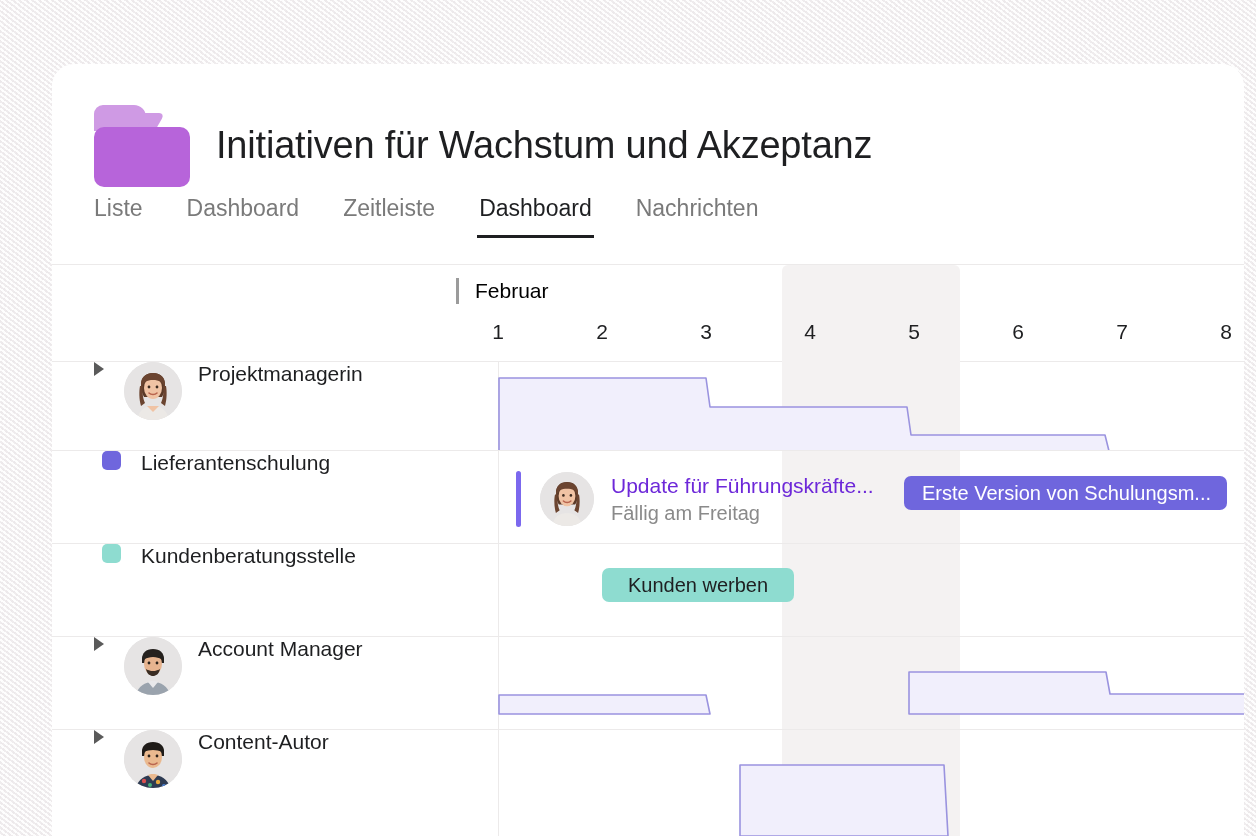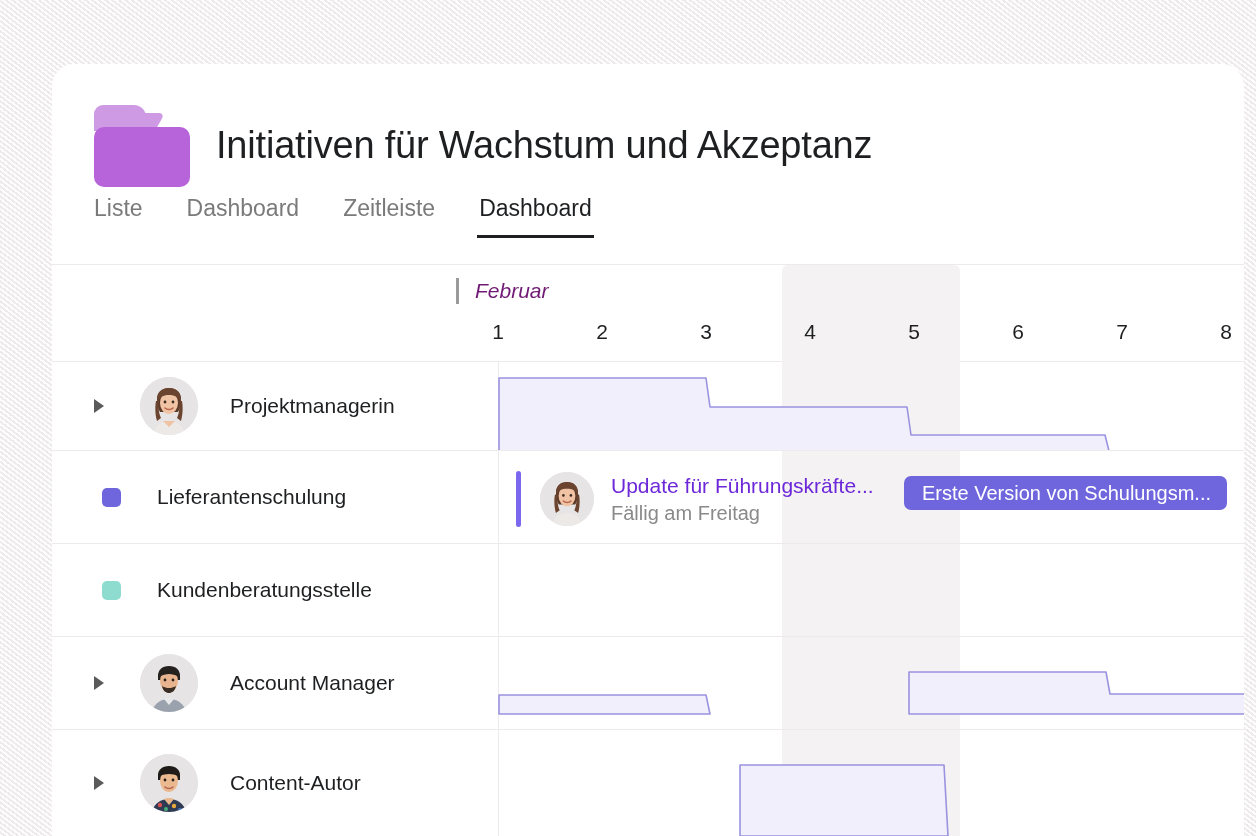--- a/index.html
+++ b/index.html
@@ -110,21 +110,21 @@
   }
   .tl-month {
     position: absolute;
     left: 404px; top: 13px;
     display: flex; align-items: center; gap: 16px;
   }
   .tl-month .bar {
     width: 3px; height: 26px; background: #9b9b9b;
   }
   .tl-month .label {
-    font-size: 21px; color: #701a75; font-style: italic;
+    font-size: 21px; color: #000000;
   }
   .weekend-shade {
     position: absolute;
     left: 730px; top: 0;
     width: 178px; height: 97px;
     background: #f4f2f2;
     border-top-left-radius: 6px;
     border-top-right-radius: 6px;
   }
   .tl-days {
@@ -161,22 +161,22 @@
 
   .row {
     position: absolute;
     left: 0; right: 0;
     border-bottom: 1px solid #eceaea;
     z-index: 2;
   }
   .row-label {
     position: absolute;
     left: 42px; top: 0; bottom: 0;
-    display: flex; align-items: center;
-    gap: 16px;
+    display: flex; align-items: flex-start;
+    gap: 0;
   }
   .caret {
     width: 0; height: 0;
     border-left: 10px solid #5a5a5a;
     border-top: 7px solid transparent;
     border-bottom: 7px solid transparent;
     margin-right: 20px;
     cursor: pointer;
     flex: 0 0 auto;
   }
@@ -268,20 +268,21 @@
       <div class="body"></div>
     </div>
     <div class="proj-title">Initiativen für Wachstum und Akzeptanz</div>
   </div>
 
   <div class="tabs">
     <div class="tab-item">Liste</div>
     <div class="tab-item">Dashboard</div>
     <div class="tab-item">Zeitleiste</div>
     <div class="tab-item active">Dashboard</div>
+    <div class="tab-item">Nachrichten</div>
   </div>
 
   <div class="tl-head">
     <div class="weekend-shade"></div>
     <div class="tl-month">
       <div class="bar"></div>
       <div class="label">Februar</div>
     </div>
     <div class="tl-days">
       <div class="tl-day">1</div>
@@ -357,20 +358,21 @@
       </div>
 
       <div class="pill purple" style="left:852px; top:25px; width:323px;">Erste Version von Schulungsm...</div>
     </div>
 
     <div class="row" style="top:182px; height:93px">
       <div class="row-label">
         <div class="swatch" style="background:#8edcd0"></div>
         <div class="row-name">Kundenberatungsstelle</div>
       </div>
+      <div class="pill teal" style="left:550px; top:24px; width:192px; justify-content:center;">Kunden werben</div>
     </div>
 
     <div class="row" style="top:275px; height:93px">
       <div class="row-label">
         <div class="caret"></div>
         <div class="avatar">
           <svg viewBox="0 0 58 58" xmlns="http://www.w3.org/2000/svg">
             <circle cx="29" cy="29" r="29" fill="#e6e4e4"></circle>
             <path d="M29 12c-7 0-11 4-11 10v4h22v-4c0-6-4-10-11-10z" fill="#25211e"></path>
             <ellipse cx="29" cy="27" rx="9" ry="11" fill="#e7b48f"></ellipse>

